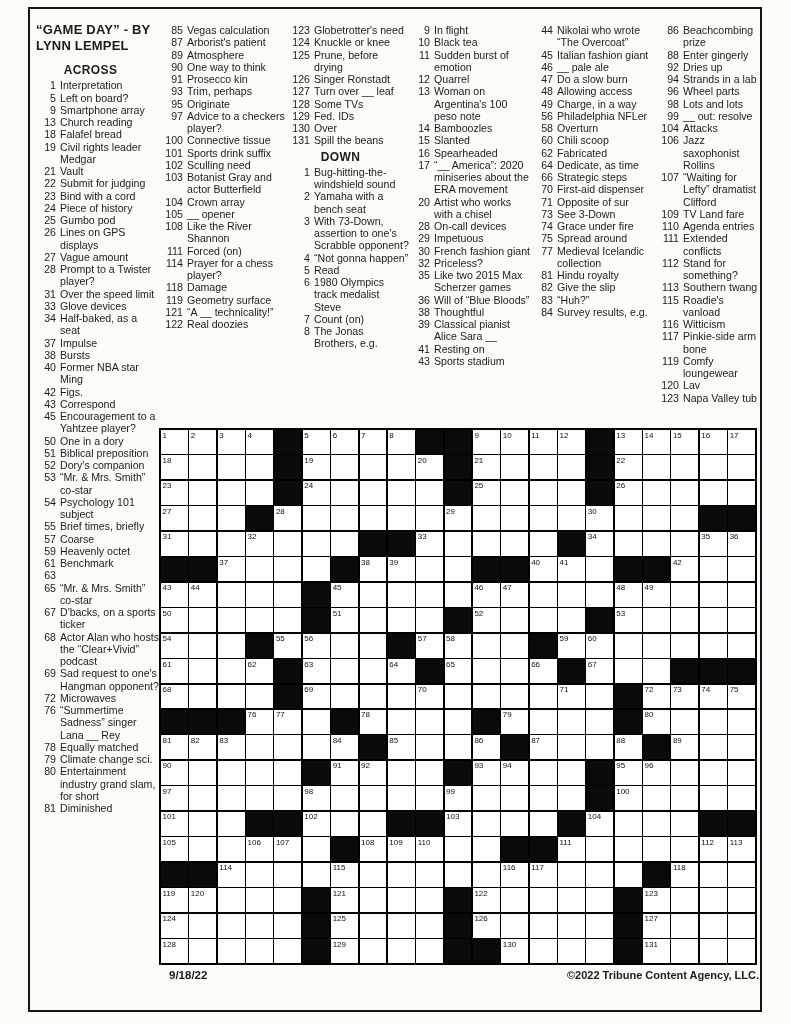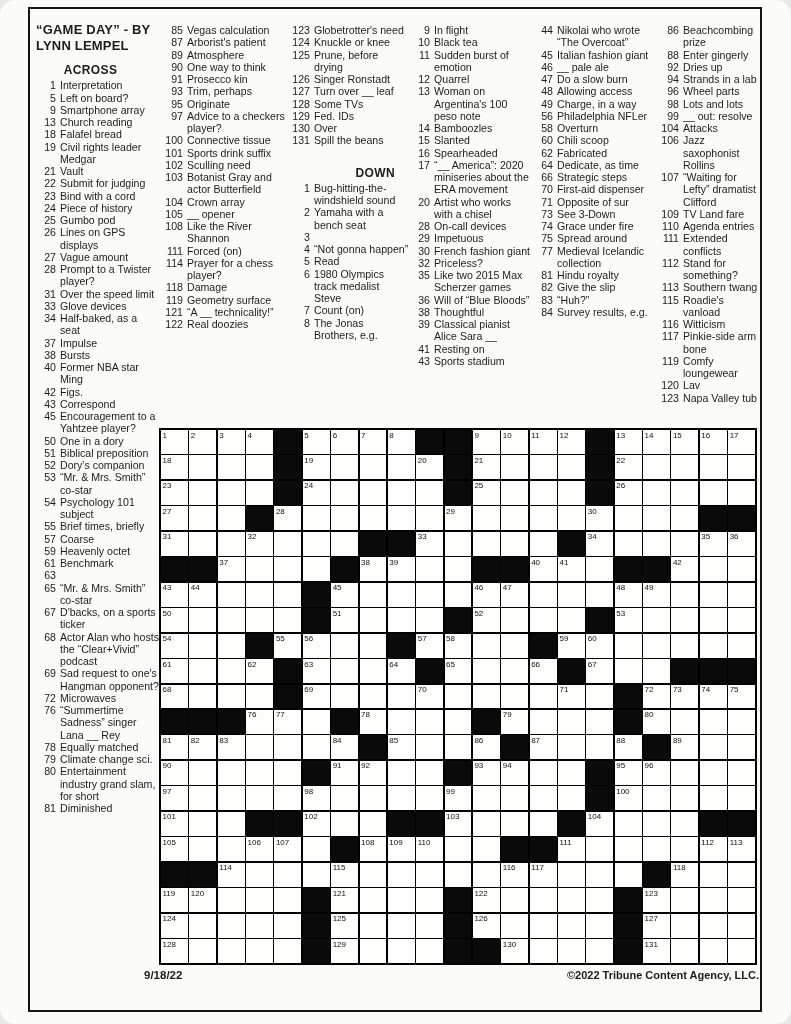--- a/index.html
+++ b/index.html
@@ -1,36 +1,36 @@
 <!DOCTYPE html>
 <html><head>
 <meta charset="utf-8">
 <style>
   html,body{margin:0;padding:0;background:#e8e8e4;}
-  .page{position:relative;width:791px;height:1024px;background:#fbfbf8;font-family:"Liberation Sans","DejaVu Sans",sans-serif;color:#1c1c1c;overflow:hidden;border-radius:15px;}
+  .page{position:relative;width:791px;height:1024px;background:#fbfbf8;font-family:"Liberation Sans","DejaVu Sans",sans-serif;color:#1c1c1c;overflow:hidden;}
   .frame{position:absolute;left:28px;top:7px;width:734px;height:1005px;border:2px solid #141414;box-sizing:border-box;}
   .title{position:absolute;left:36px;top:22px;width:124px;font-size:13px;font-weight:bold;line-height:15.5px;letter-spacing:.2px;}
   .col{position:absolute;font-size:10.6px;line-height:12.25px;}
   .col1{left:36px;top:62px;width:123px;}
   .col2{left:159px;top:24px;width:126px;}
   .col3{left:286px;top:24px;width:123px;}
   .col4{left:410px;top:24px;width:121px;}
   .col5{left:533px;top:24px;width:120px;}
   .col6{left:655px;top:24px;width:104px;}
   .col-head{font-weight:bold;font-size:12px;text-align:center;margin:2px 14px 3px 0;letter-spacing:.4px;}
-  .down-head{margin-top:20px;text-align:right;}
+  .down-head{margin-top:4px;}
   .clue{display:flex;}
   .clue .n{flex:0 0 20px;text-align:right;padding-right:4px;}
   .col2 .clue .n,.col3 .clue .n,.col6 .clue .n{flex-basis:24px;}
   .clue .t{flex:1;}
   .grid{position:absolute;left:159px;top:428px;width:598px;height:537px;box-sizing:border-box;background:#000;display:grid;grid-template-columns:repeat(21,1fr);grid-template-rows:repeat(21,1fr);gap:1.5px;padding:2px;}
   .cell{background:#fdfdfb;position:relative;}
   .cell.black{background:#0a0a0a;}
   .cell .num{position:absolute;top:0.5px;left:1.5px;font-size:8px;line-height:9px;color:#111;}
-  .date{position:absolute;left:144px;top:969px;font-size:11.5px;font-weight:bold;text-align:right;}
+  .date{position:absolute;left:169px;top:969px;font-size:11.5px;font-weight:bold;text-align:right;}
   .copyright{position:absolute;right:32px;top:969px;font-size:11px;font-weight:bold;}
 </style>
 </head>
 <body>
 
 <div class="page">
   <div class="frame"></div>
 
   <div class="title">“GAME DAY” - BY LYNN LEMPEL</div>
 
@@ -344,20 +344,21 @@
         <div class="clue">
           <span class="n">1</span>
           <span class="t">Bug-hitting-the-windshield sound</span>
         </div>
         <div class="clue">
           <span class="n">2</span>
           <span class="t">Yamaha with a bench seat</span>
         </div>
         <div class="clue">
           <span class="n">3</span>
+          <span class="t">With 73-Down, assertion to one's Scrabble opponent?</span>
         </div>
         <div class="clue">
           <span class="n">4</span>
           <span class="t">“Not gonna happen”</span>
         </div>
         <div class="clue">
           <span class="n">5</span>
           <span class="t">Read</span>
         </div>
         <div class="clue">

